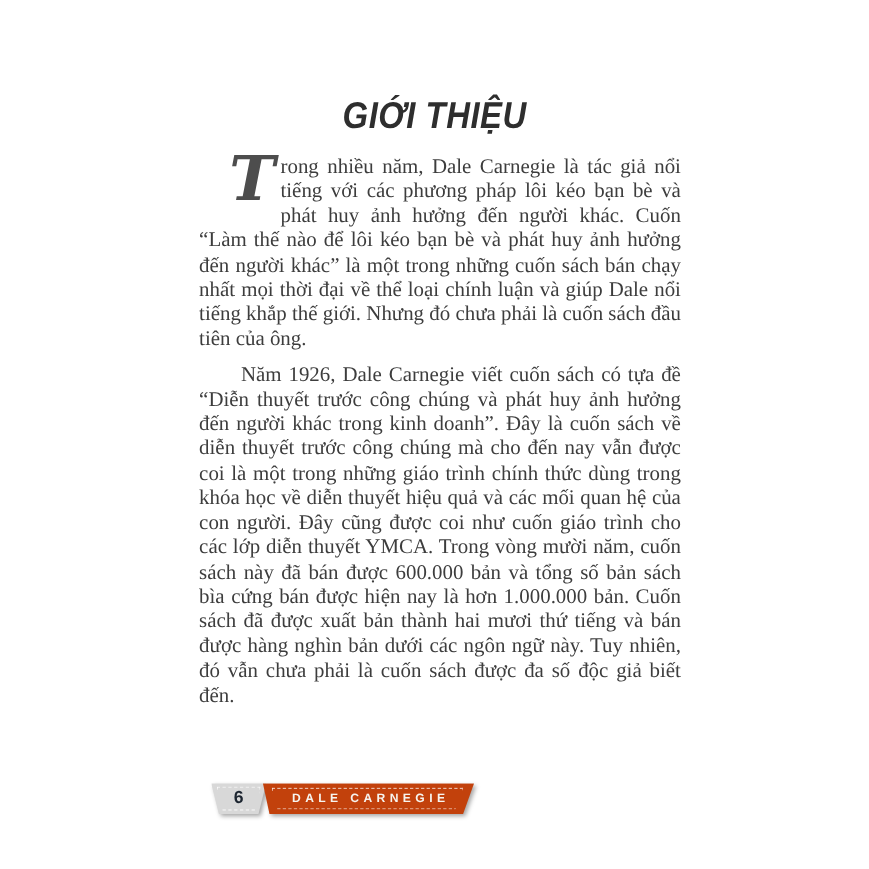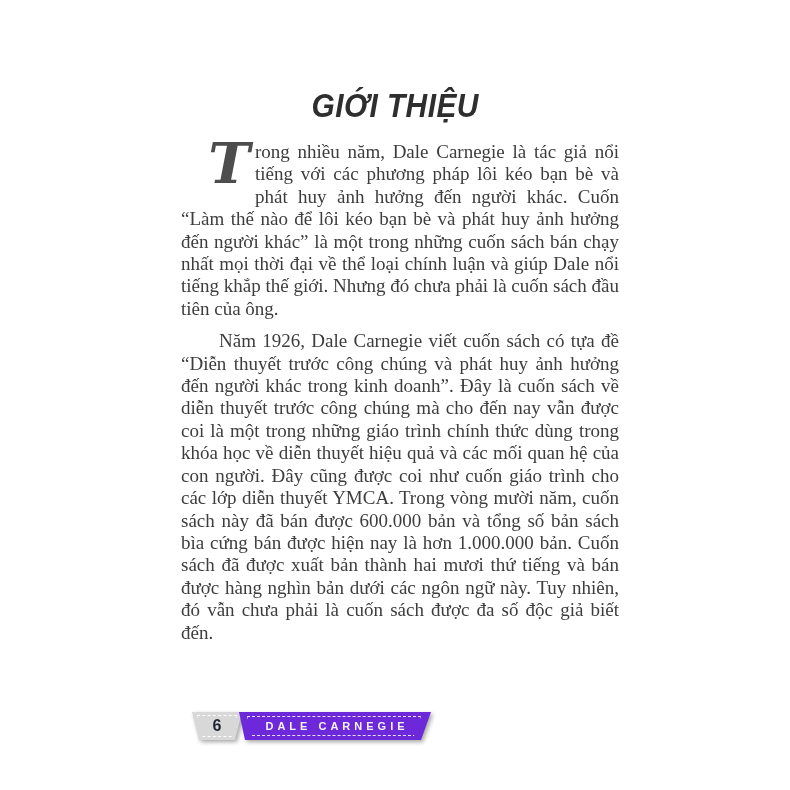--- a/index.html
+++ b/index.html
@@ -78,21 +78,21 @@
     position:relative;
     font-family:"Liberation Sans", sans-serif;
     font-weight:bold;
     font-size:16px;
     color:#1c2530;
   }
   .author-band{
     position:relative;
     width:192px;
     margin-left:-3px;
-    background:#6d28d9;
+    background:#c2410c;
     clip-path:polygon(0 0, 100% 0, calc(100% - 10px) 100%, 6px 100%);
     display:flex;align-items:center;justify-content:center;
   }
   .author-band .dash-inner{
     position:absolute;
     top:4px;bottom:4px;left:8px;right:10px;
     border:1.5px dashed rgba(255,255,255,0.85);
     clip-path:polygon(0 0, 100% 0, calc(100% - 7px) 100%, 4px 100%);
     pointer-events:none;
   }

